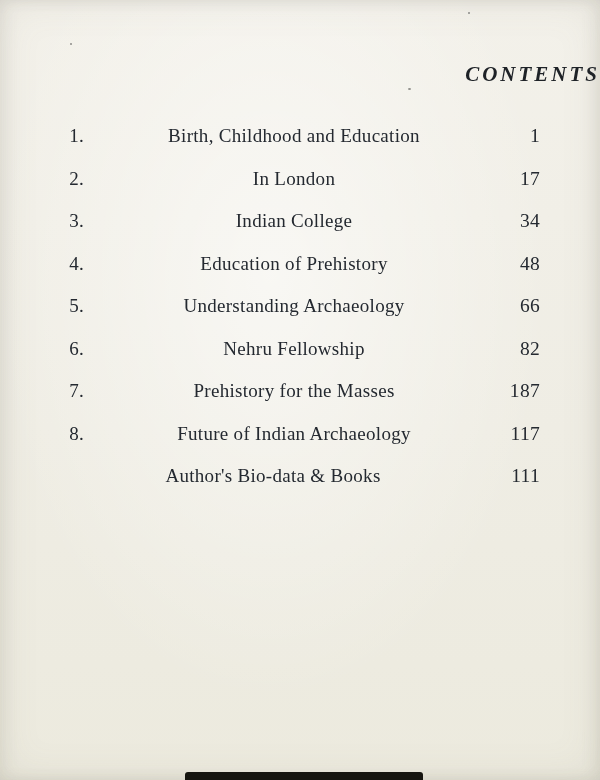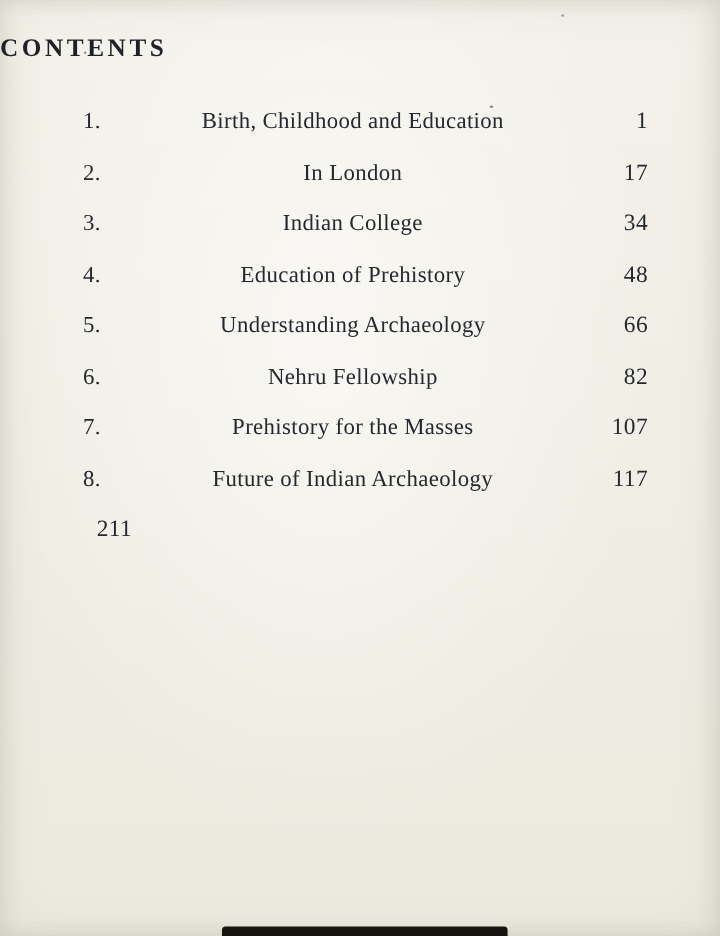--- a/index.html
+++ b/index.html
@@ -19,26 +19,27 @@
   }
   .page {
     position: absolute;
     inset: 0;
     box-shadow:
       inset 0 0 40px rgba(120,115,100,0.12),
       inset -6px 0 14px rgba(120,115,100,0.10),
       inset 6px 0 14px rgba(120,115,100,0.08);
   }
   .title {
-    text-align: left;
-    margin-top: 28px;
+    text-align: right;
+    margin-top: 62px;
     font-size: 21px;
     font-weight: bold;
     letter-spacing: 3px;
     color: #1e2227;
+    font-style: italic;
   }
   .toc {
     margin: 38px 60px 0 58px;
   }
   .row {
     display: flex;
     align-items: baseline;
     height: 42.5px;
     font-size: 19px;
     letter-spacing: 0.3px;
@@ -128,30 +129,31 @@
 
     <div class="row">
       <span class="num">6.</span>
       <span class="entry-title">Nehru Fellowship</span>
       <span class="pageno">82</span>
     </div>
 
     <div class="row">
       <span class="num">7.</span>
       <span class="entry-title">Prehistory for the Masses</span>
-      <span class="pageno">107</span>
+      <span class="pageno">187</span>
     </div>
 
     <div class="row">
       <span class="num">8.</span>
       <span class="entry-title">Future of Indian Archaeology</span>
       <span class="pageno">117</span>
     </div>
 
     <div class="row no-num">
-      <span class="pageno">211</span>
+      <span class="entry-title">Author's Bio-data &amp; Books</span>
+      <span class="pageno">111</span>
     </div>
 
   </div>
 
   <div class="scan-bar"></div>
 
 </div>
 
 </body></html>

